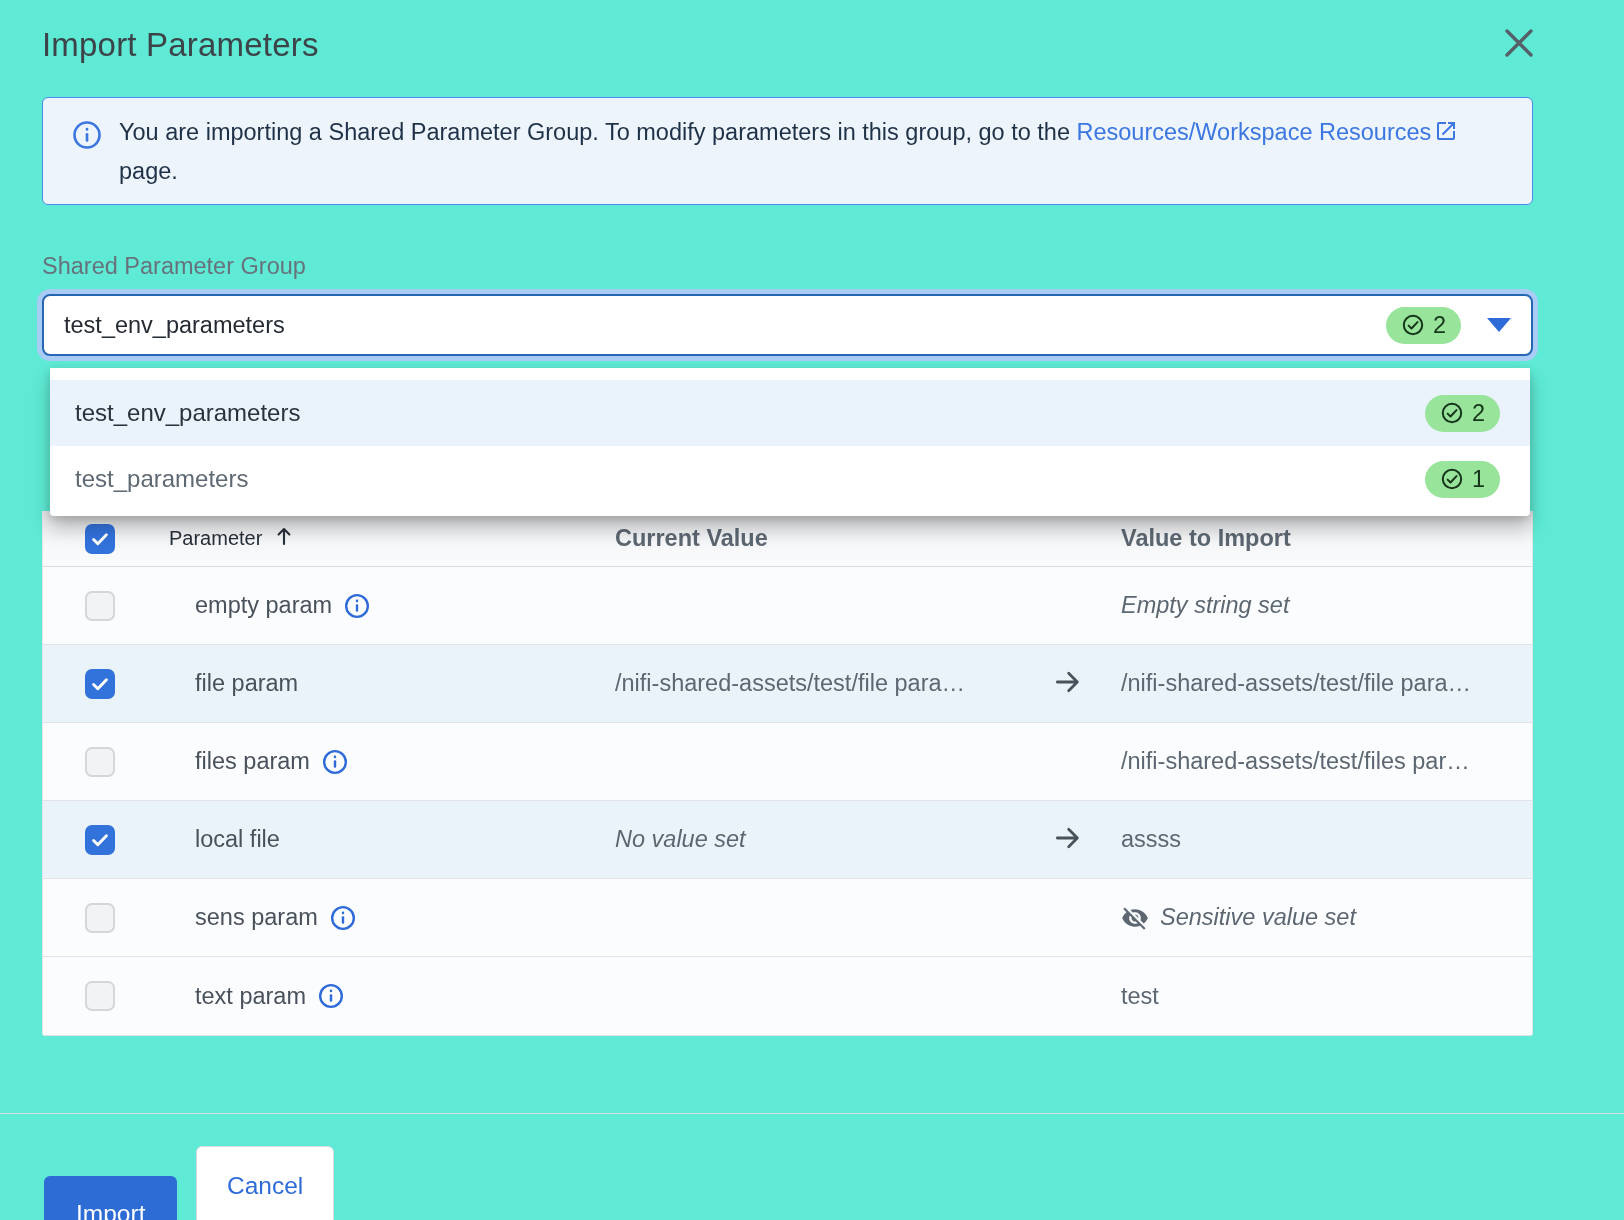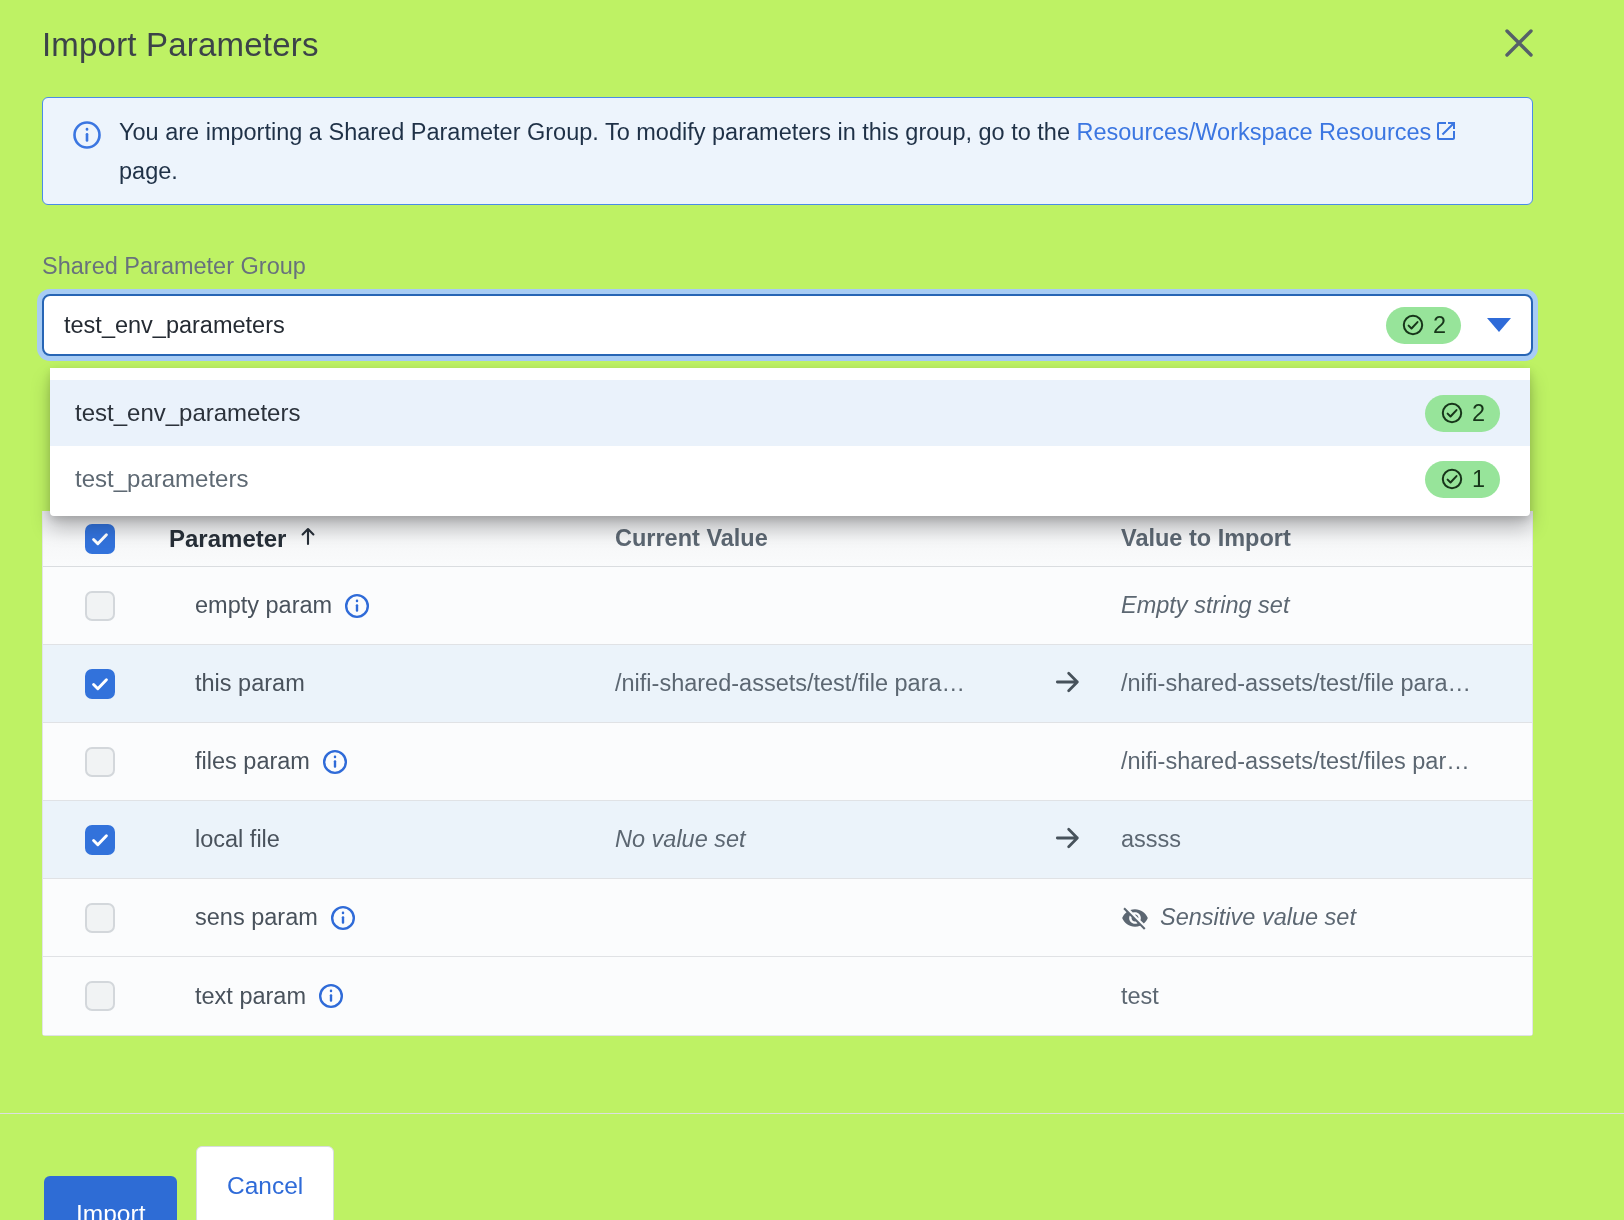--- a/index.html
+++ b/index.html
@@ -1,17 +1,17 @@
 <!DOCTYPE html>
 <html><head>
 <meta charset="utf-8">
 <style>
   * { margin: 0; padding: 0; box-sizing: border-box; }
   html, body { width: 1624px; height: 1220px; background: #ffffff; font-family: "Liberation Sans", sans-serif; }
-  .dialog { position: relative; width: 1624px; height: 1220px; background: #bef264; overflow: hidden; }
+  .dialog { position: relative; width: 1624px; height: 1220px; background: #5eead4; overflow: hidden; }
 
   .title { position: absolute; left: 42px; top: 26px; font-size: 33px; color: #3c4349; letter-spacing: .2px; }
 
   .close-btn { position: absolute; left: 1496px; top: 20px; width: 46px; height: 46px; cursor: pointer; display:flex; align-items:center; justify-content:center; }
 
   .banner { position: absolute; left: 42px; top: 97px; width: 1491px; height: 108px;
     background: #edf4fc; border: 1.5px solid #4a8be8; border-radius: 6px;
     padding: 15px 29px; display: flex; gap: 17px; }
   .banner-icon { flex: 0 0 30px; margin-top: 7px; }
   .banner-text { font-size: 23.5px; line-height: 39px; color: #1f3147; }
@@ -47,21 +47,21 @@
   .trow:last-child { border-bottom: none; }
   .trow.checked { background: #ebf3fa; }
   .trow.unchecked { background: #fbfcfd; }
 
   .col-check { flex: 0 0 126px; padding-left: 42px; display: flex; align-items: center; }
   .col-param { flex: 0 0 446px; display: flex; align-items: center; gap: 12px; }
   .col-current { flex: 0 0 400px; display: flex; align-items: flex-start; }
   .col-arrow { flex: 0 0 106px; display: flex; justify-content: center; align-items: center; }
   .col-import { flex: 1; display: flex; align-items: center; gap: 11px; padding-right: 30px; }
 
-  .th-param { font-size: 24px; font-weight: 700; color: #272f38; display: flex; align-items: center; gap: 10px; cursor: pointer; }
+  .th-param { font-size: 20px; font-weight: 400; color: #272f38; display: flex; align-items: center; gap: 10px; cursor: pointer; }
   .th-gray { font-size: 23.5px; font-weight: 600; color: #5c6772; }
 
   .cbox { width: 30px; height: 30px; border-radius: 7px; cursor: pointer; display: flex; align-items: center; justify-content: center; }
   .cbox.on { background: #3272db; }
   .cbox.off { background: #f1f3f4; border: 2px solid #d3d7db; }
 
   .pname { font-size: 23.5px; color: #49525c; margin-left: 26px; }
   .val { font-size: 23.5px; color: #5c6772; }
   .italic { font-style: italic; }
   .info-icon { width: 26px; height: 26px; cursor: pointer; display: inline-flex; }
@@ -187,21 +187,21 @@
 
     <div class="trow checked">
       <div class="col-check">
           <span class="cbox on">
             <svg width="22" height="22" viewBox="0 0 24 24">
               <path d="M5 12.6l4.6 4.6L19 7.4" stroke="#fff" stroke-width="3.2" fill="none" stroke-linecap="round" stroke-linejoin="round"></path>
             </svg>
           </span>
         </div>
       <div class="col-param">
-          <span class="pname">this param</span>
+          <span class="pname">file param</span>
         </div>
       <div class="col-current">
           <span class="val">/nifi-shared-assets/test/file para…</span>
         </div>
       <div class="col-arrow">
           <span><svg width="32" height="32" viewBox="0 0 24 24">
               <path d="M4 12h15 M12.5 5.5L19 12l-6.5 6.5" stroke="#47525b" stroke-width="2.1" fill="none" stroke-linecap="round" stroke-linejoin="round"></path>
             </svg></span>
         </div>
       <div class="col-import">

